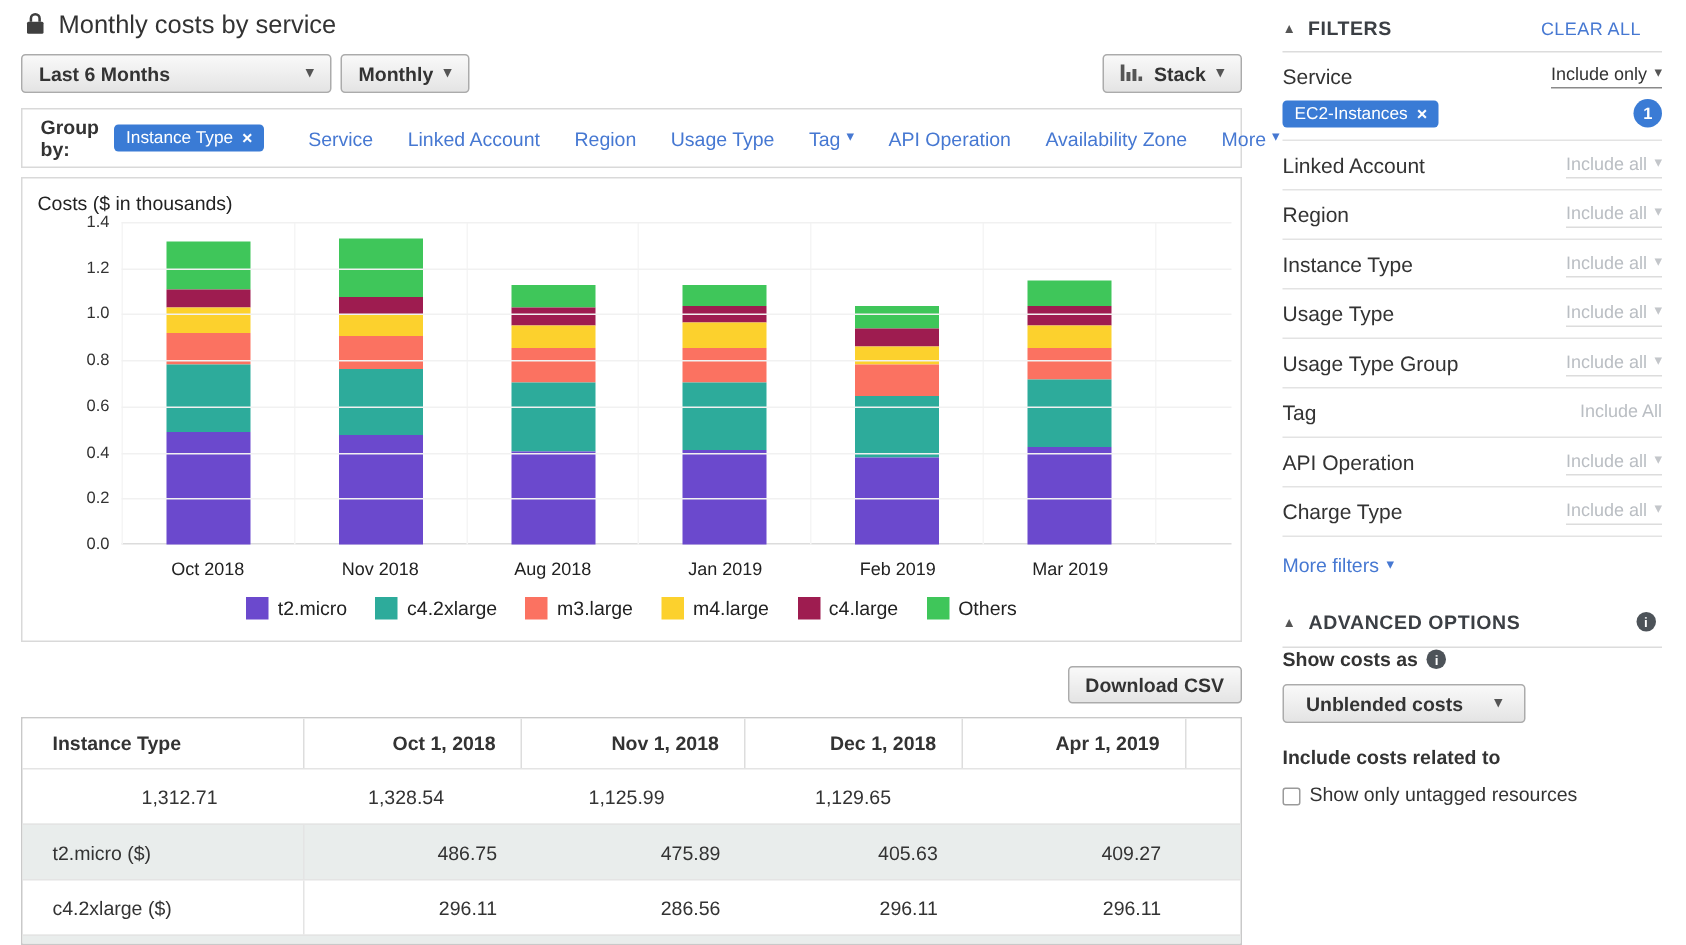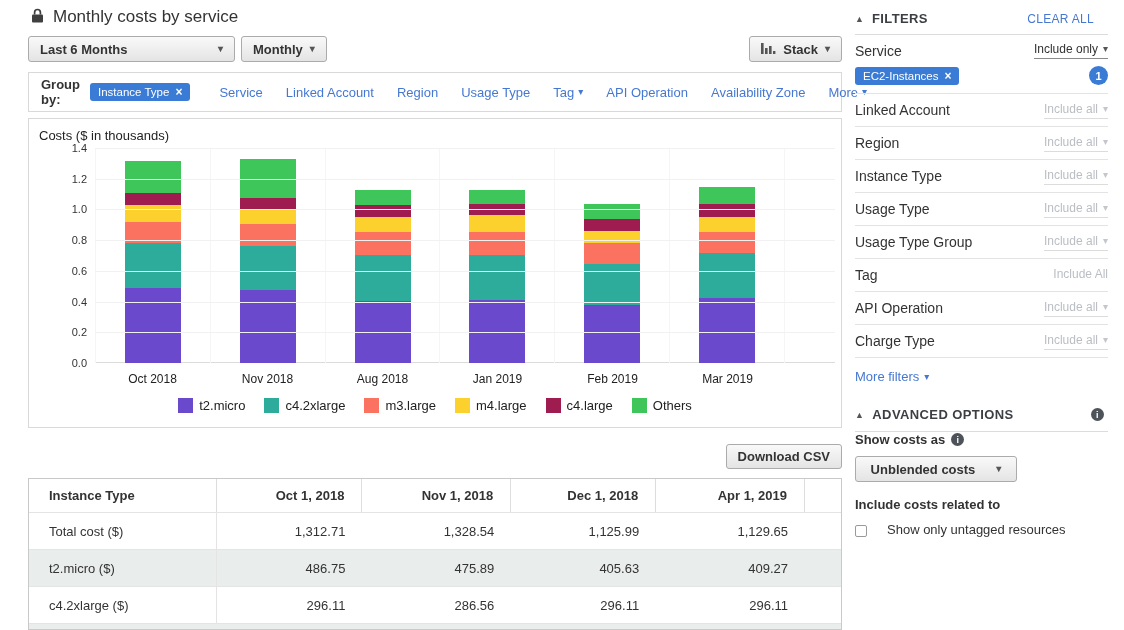--- a/index.html
+++ b/index.html
@@ -5,21 +5,21 @@
   * { box-sizing: border-box; }
   html,body { margin:0; padding:0; }
   body {
     width:1124px; height:630px; position:relative; overflow:hidden;
     background:#fff; color:#333;
     font-family:"Liberation Sans", sans-serif; font-size:13px;
   }
   .caret { font-size:10px; color:#555; line-height:1; }
 
   
-  .main { position:absolute; left:28px; top:0; width:814px; height:630px; }
+  .main { position:absolute; left:14px; top:0; width:814px; height:630px; }
 
   .report-header { position:absolute; top:7px; left:3px; display:flex; align-items:center; gap:9px; }
   .report-header h1 { margin:0; font-size:17px; font-weight:500; color:#333; }
 
   .btn {
     display:inline-flex; align-items:center; gap:7px;
     background:linear-gradient(#f9f9f9,#e4e4e4);
     border:1px solid #ababab; border-radius:3px;
     font-family:inherit; font-size:13px; font-weight:bold; color:#333;
     height:26px; padding:0 11px; cursor:pointer;
@@ -97,21 +97,21 @@
   .more-filters .caret { color:#4678d2; }
   .adv-head { margin-top:13px; display:flex; align-items:center; gap:8px; padding-bottom:9px; border-bottom:1px solid #dcdcdc;
               font-weight:bold; font-size:13px; color:#3b3f44; letter-spacing:0.4px; }
   .info-icon { width:13px; height:13px; border-radius:50%; background:#4d5359; color:#fff; font-size:9px; font-weight:bold;
                display:inline-flex; align-items:center; justify-content:center; font-style:normal; }
   .adv-head .info-icon { margin-left:auto; margin-right:4px; }
   .adv-label { font-weight:bold; font-size:13px; display:flex; align-items:center; gap:6px; }
   .adv-dd { margin-top:9px; width:162px; justify-content:center; }
   .adv-dd .caret { margin-left:14px; }
   .adv-label2 { margin-top:15px; font-weight:bold; font-size:13px; }
-  .untagged { margin-top:10px; display:flex; align-items:flex-end; gap:20px; font-size:13px; cursor:default; }
+  .untagged { margin-top:10px; display:flex; align-items:flex-end; gap:6px; font-size:13px; cursor:default; }
   .checkbox { width:12px; height:12px; border:1px solid #9a9a9a; border-radius:2px; background:#fff; display:inline-block; cursor:pointer; }
 </style>
 </head>
 <body>
 
 <div class="main">
 
   <div class="report-header">
     <span>
       <svg width="13" height="15" viewBox="0 0 13 15">
@@ -305,21 +305,20 @@
     <div class="t-row t-head-row">
         <div class="t-cell" style="width: 191px;">Instance Type</div>
         <div class="t-cell num" style="width: 147px;">Oct 1, 2018</div>
         <div class="t-cell num" style="width: 151px;">Nov 1, 2018</div>
         <div class="t-cell num" style="width: 147px;">Dec 1, 2018</div>
         <div class="t-cell num" style="width: 151px;">Apr 1, 2019</div>
         <div class="t-cell filler"></div>
       </div>
     <div>
         <div class="t-row">
-          <div class="t-cell c0" style="width: 191px;">Total cost ($)</div>
           <div class="t-cell num" style="width: 147px;">1,312.71</div>
           <div class="t-cell num" style="width: 151px;">1,328.54</div>
           <div class="t-cell num" style="width: 147px;">1,125.99</div>
           <div class="t-cell num" style="width: 151px;">1,129.65</div>
           <div class="t-cell filler"></div>
         </div>
         <div class="t-row stripe">
           <div class="t-cell c0" style="width: 191px;">t2.micro ($)</div>
           <div class="t-cell num" style="width: 147px;">486.75</div>
           <div class="t-cell num" style="width: 151px;">475.89</div>

